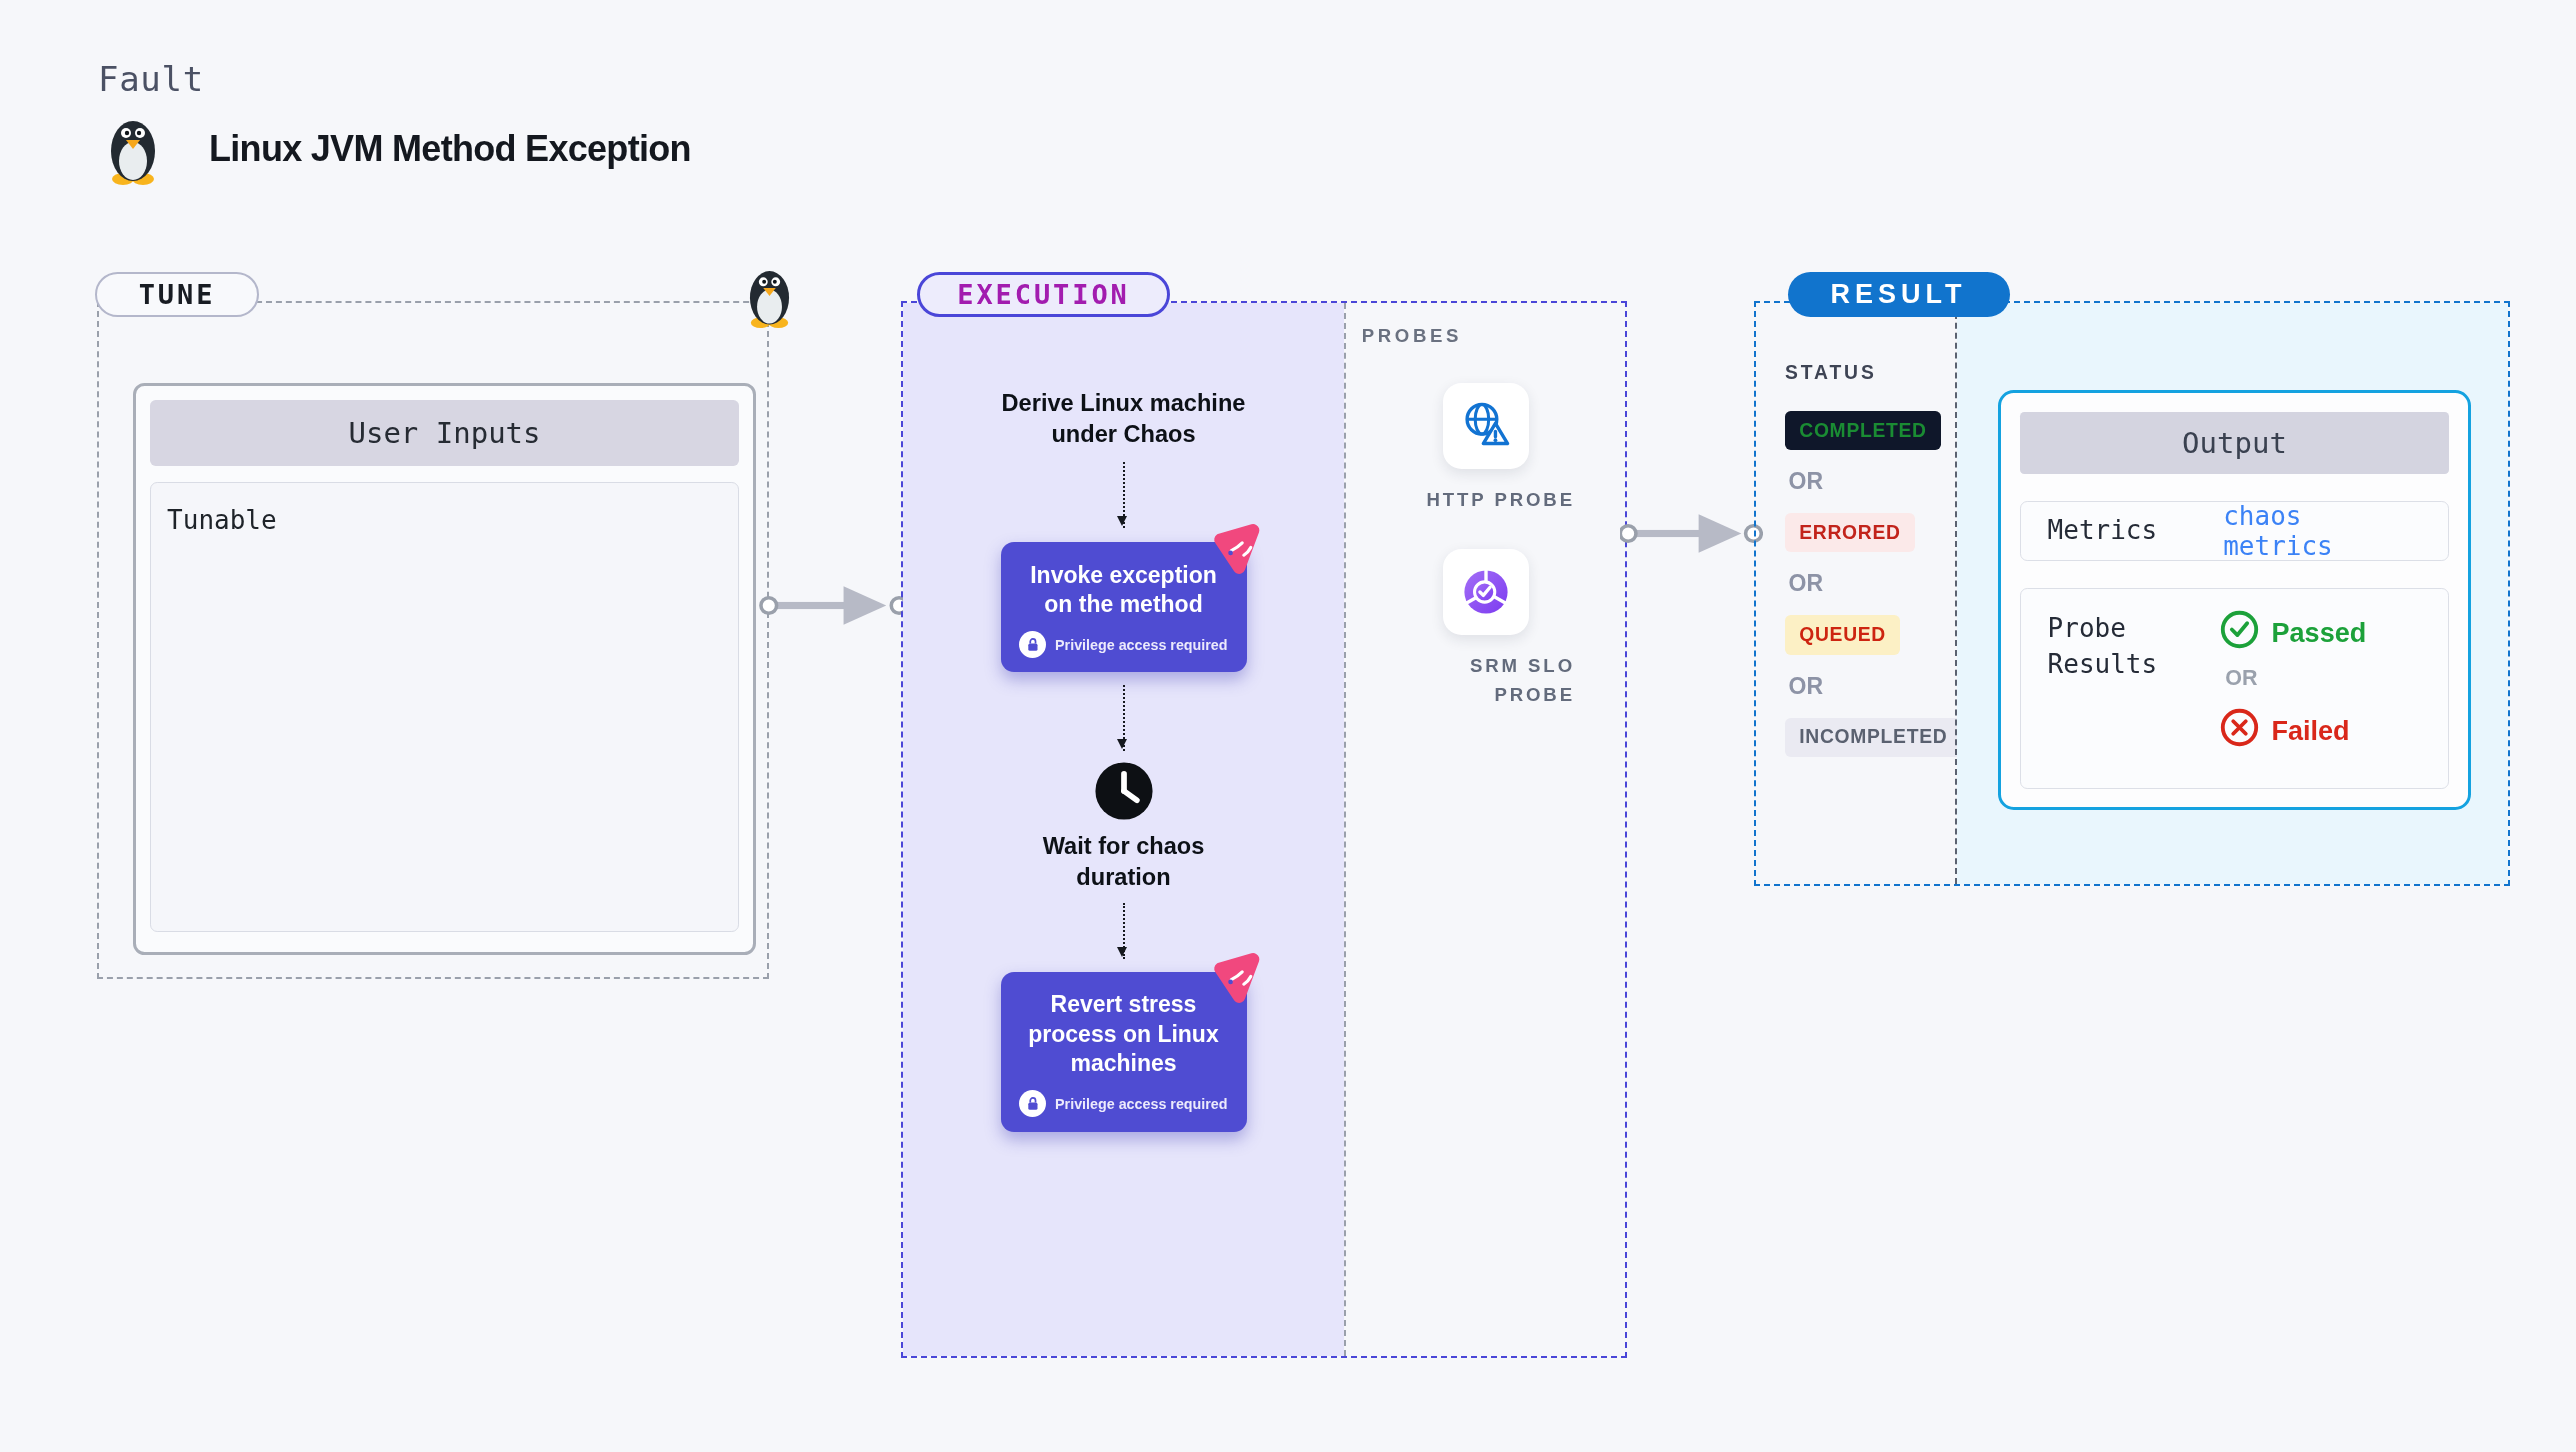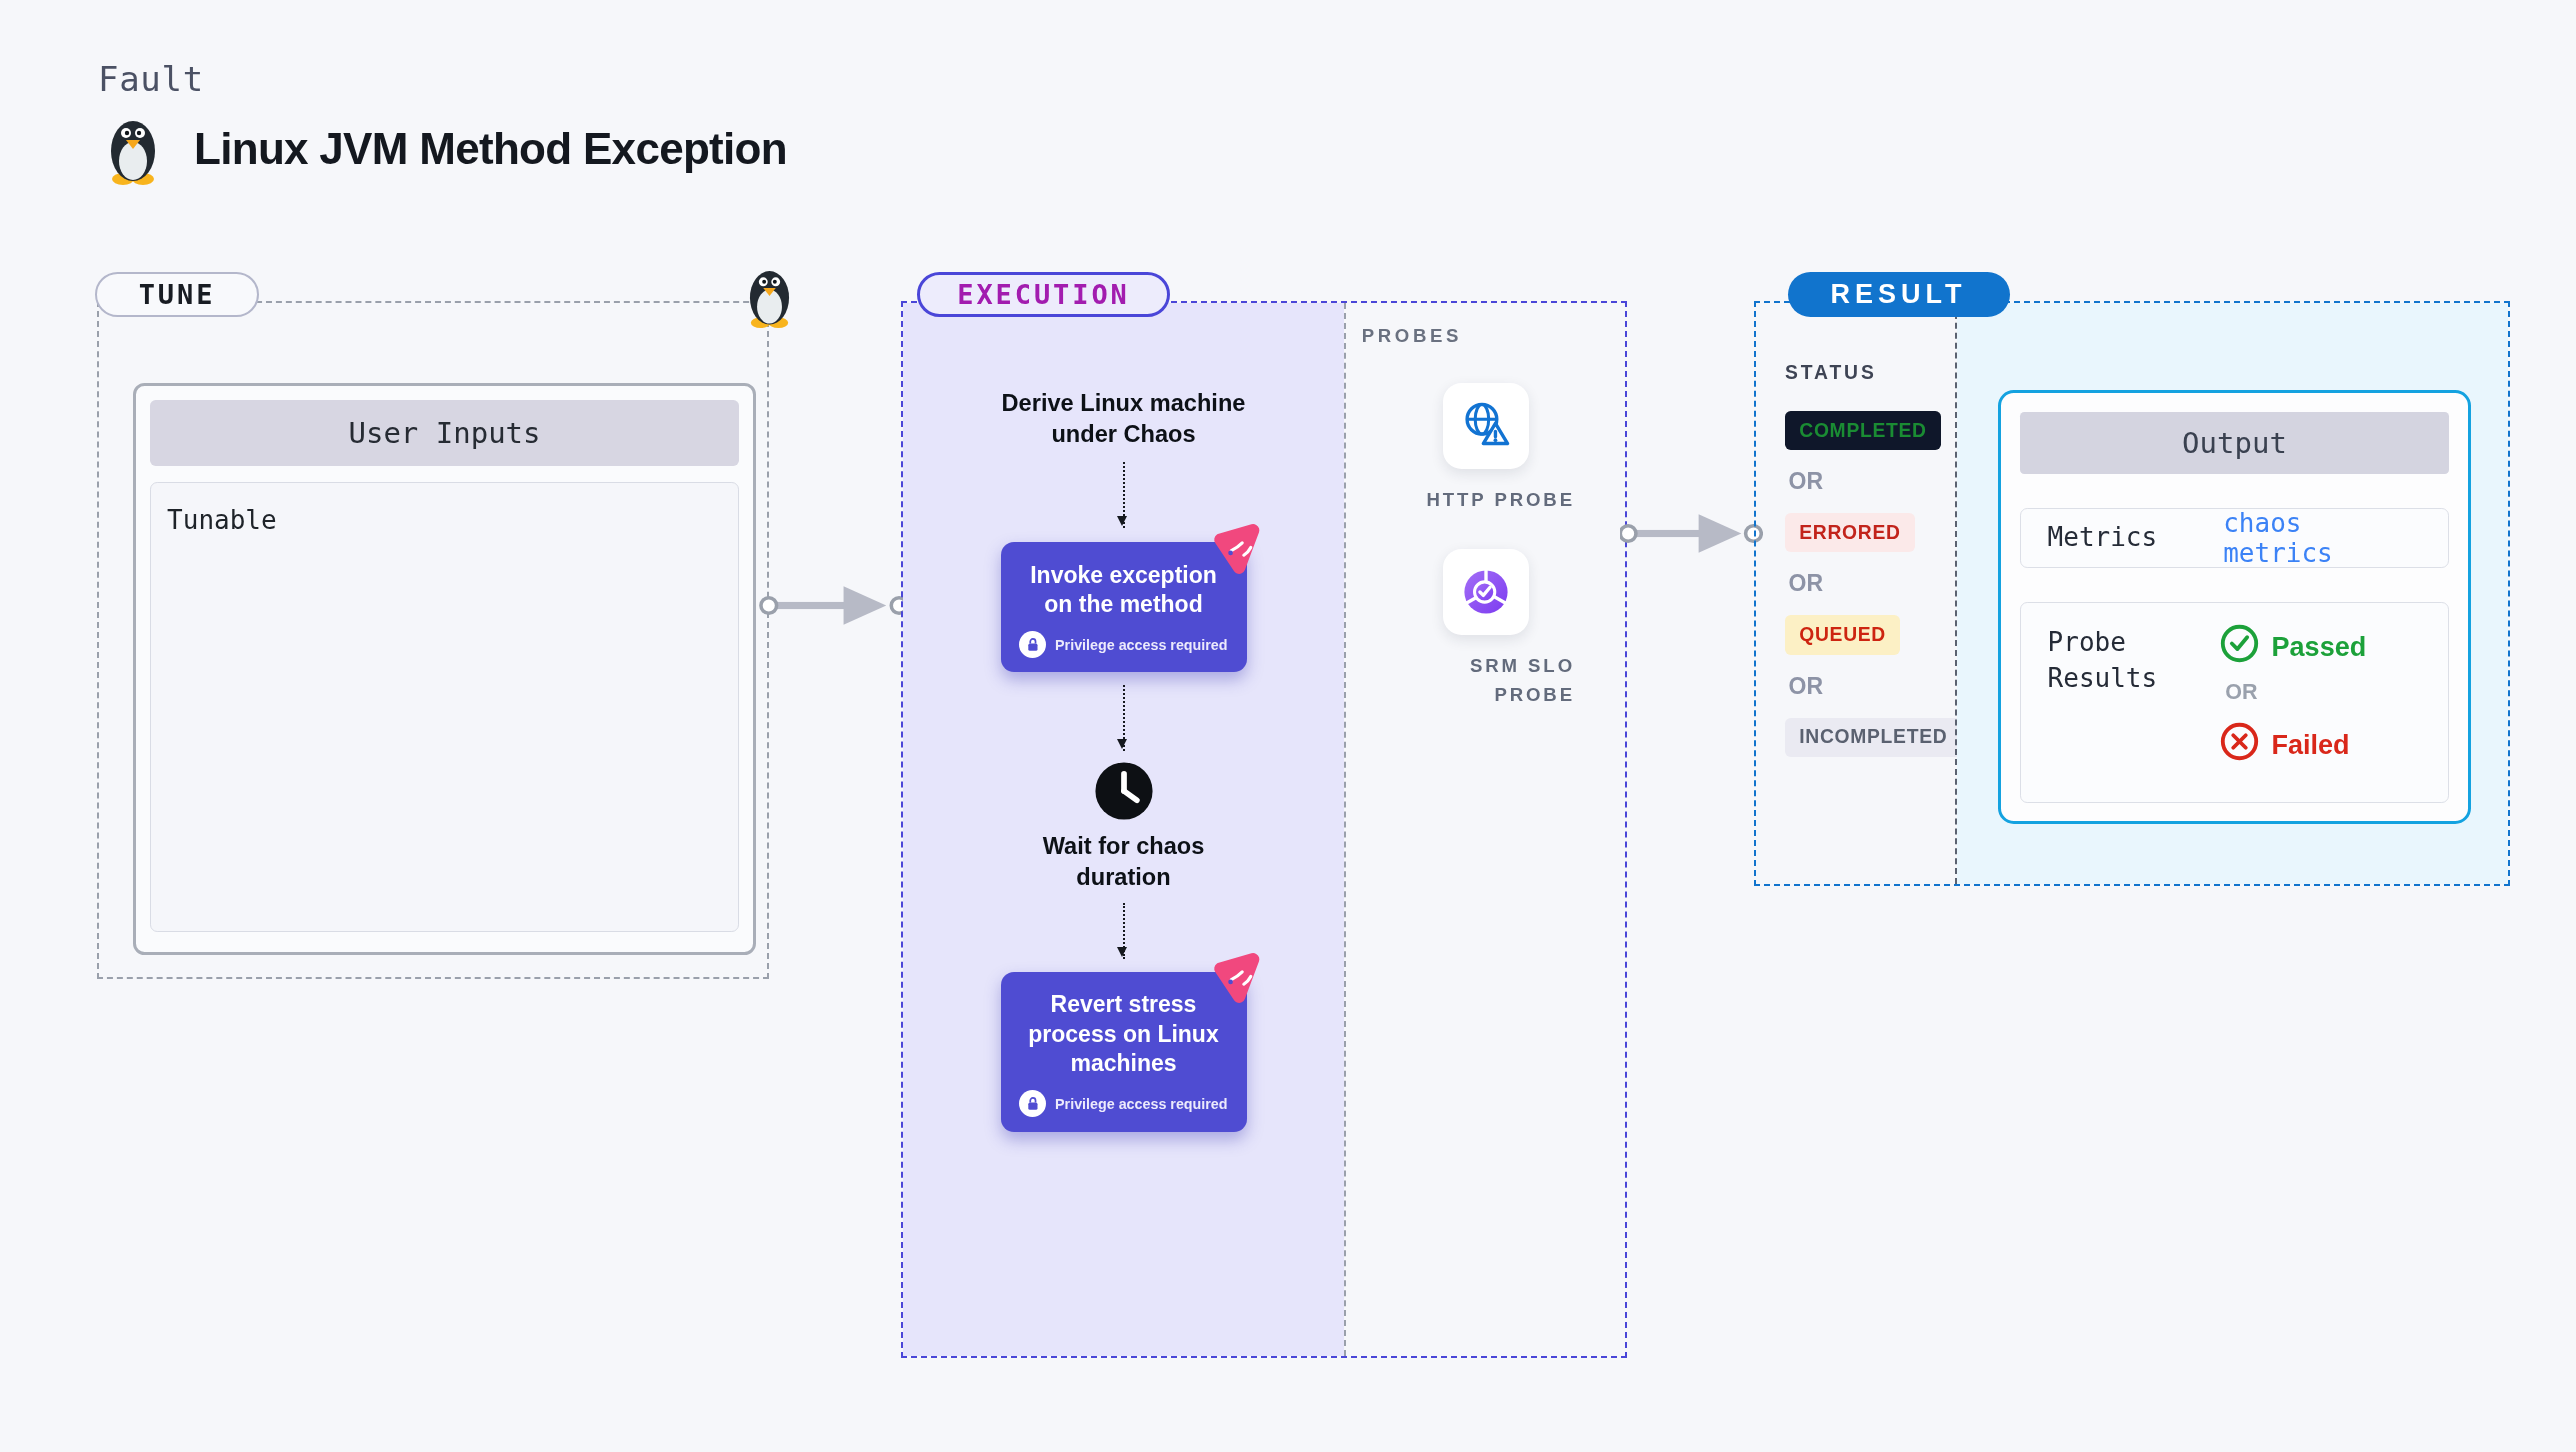--- a/index.html
+++ b/index.html
@@ -12,21 +12,21 @@
   }
   #canvas { position:relative; width:2576px; height:1452px; }
 
   
   .kicker {
     position:absolute; left:98px; top:59px;
     font-family:"DejaVu Sans Mono","Liberation Mono",monospace;
     font-size:34px; color:#4b5164; letter-spacing:0.7px;
   }
   .title-row { position:absolute; left:100px; top:113px; display:flex; align-items:center; }
-  .title-row h1 { font-size:44px; font-weight:800; color:#14181f; margin-left:28px; letter-spacing:-0.7px; }
+  .title-row h1 { font-size:36px; font-weight:800; color:#14181f; margin-left:43px; letter-spacing:-0.7px; }
   .penguin-lg { width:66px; height:72px; }
   .penguin-sm { width:59px; height:64px; }
 
   
   .pill {
     position:absolute; height:45px; border-radius:716px;
     display:flex; align-items:center; justify-content:center;
     font-family:"DejaVu Sans Mono","Liberation Mono",monospace;
     font-weight:bold; font-size:27px; letter-spacing:2.9px; z-index:5;
   }
@@ -160,21 +160,21 @@
     position:absolute; left:41px; top:87px; width:473px;
     background:#fdfdfe; border:3.6px solid #14a2e0; border-radius:15.8px; padding:18.6px;
   }
   .output-header {
     height:62px; background:#d4d4e0; border-radius:4.3px;
     display:flex; align-items:center; justify-content:center;
     font-family:"DejaVu Sans Mono","Liberation Mono",monospace;
     font-size:29px; color:#3a4150;
   }
   .out-row {
-    margin-top:34px; border:1.4px solid #dcdfe7; border-radius:7.2px; background:#fbfcfe;
+    margin-top:27px; border:1.4px solid #dcdfe7; border-radius:7.2px; background:#fbfcfe;
     display:flex; align-items:center; padding:0 27px;
   }
   .row-metrics { height:60px; }
   .row-probes  { height:201px; align-items:flex-start; padding-top:21.5px; }
   .out-label {
     font-family:"DejaVu Sans Mono","Liberation Mono",monospace;
     font-size:26px; color:#252b37; line-height:1.4;
   }
   .out-label.pr { width:152px; }
   .metrics-value {

